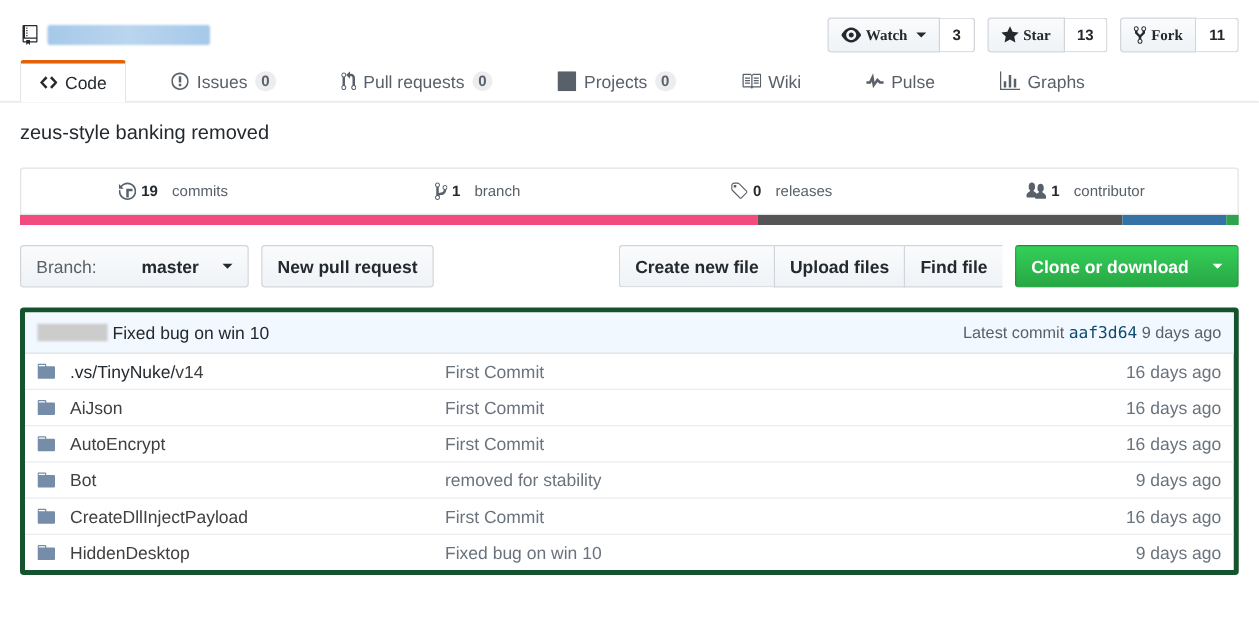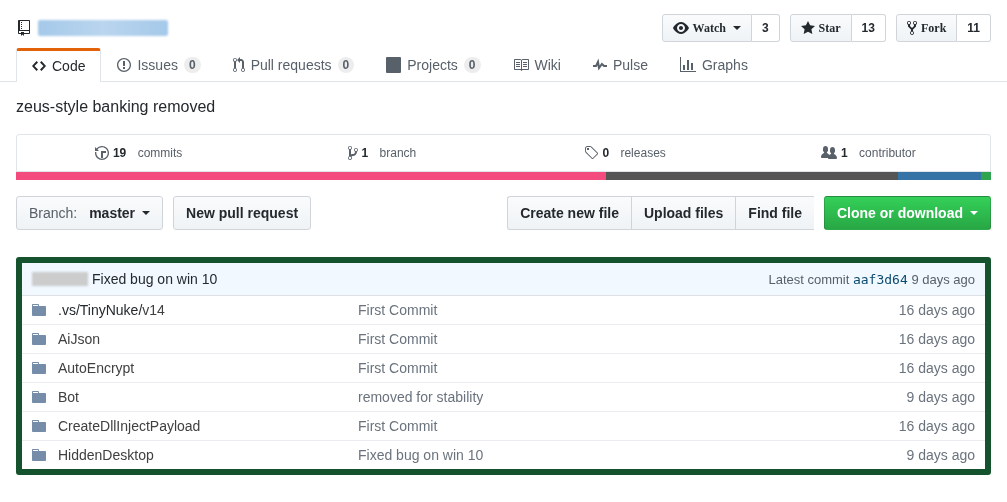--- a/index.html
+++ b/index.html
@@ -7,48 +7,48 @@
     
     .repo-header { display: flex; justify-content: space-between; align-items: center; padding: 14px 16px 6px; }
     .repo-title { display: flex; align-items: center; gap: 6px; font-size: 18px; font-weight: 400; }
     .repo-title .blur { width: 130px; height: 16px; background: linear-gradient(90deg, #a5c9ea, #bad5ee, #a5c9ea); filter: blur(1px); border-radius: 2px; }
     .repo-actions { display: flex; gap: 10px; }
     .btn-group { display: flex; }
     .btn-sm { display: inline-flex; align-items: center; gap: 4px; padding: 3px 10px; font-size: 12px; font-weight: 600; line-height: 20px; color: #24292e; background: linear-gradient(#fafbfc, #eff3f6); border: 1px solid #d1d5da; cursor: pointer; font-family: Liberation Serif, serif; }
     .btn-sm:first-child { border-radius: 3px 0 0 3px; }
     .btn-count { display: inline-flex; align-items: center; padding: 3px 10px; font-size: 12px; font-weight: 600; line-height: 20px; color: #24292e; background: #fff; border: 1px solid #d1d5da; border-left: 0; border-radius: 0 3px 3px 0; }
     
-    .tabs { display: flex; border-bottom: 1px solid #e1e4e8; padding: 0 16px; }
+    .tabs { display: flex; border-bottom: 1px solid #e1e4e8; padding: 0 16px; gap: 20px; }
     .tab { display: flex; align-items: center; gap: 6px; padding: 7px 15px 8px; font-size: 14px; color: #586069; border: 1px solid transparent; border-bottom: 0; cursor: pointer; }
     .tab.active { color: #24292e; background: #fff; border-color: #e36209 #e1e4e8 transparent; border-top: 3px solid #e36209; border-radius: 3px 3px 0 0; margin-bottom: -1px; }
     .tab .counter { display: inline-block; padding: 2px 5px; font-size: 12px; font-weight: 600; line-height: 1; color: #586069; background: rgba(27,31,35,0.08); border-radius: 20px; }
     
     .description { font-size: 16px; color: #24292e; padding: 16px 16px 18px; }
     
     .stats-bar { display: flex; border: 1px solid #e1e4e8; border-radius: 3px 3px 0 0; margin: 0 16px; }
     .stat { flex: 1; display: flex; align-items: center; justify-content: center; gap: 4px; padding: 10px 0; font-size: 12px; color: #586069; cursor: pointer; }
     .stat .num { font-weight: 600; color: #24292e; }
     .lang-bar { display: flex; height: 8px; margin: 0 16px; }
     .lang-cpp { background: #f34b7d; }
     .lang-c { background: #555555; }
     .lang-other { background: #3572A5; }
     .lang-last { background: #2ea44f; }
     
     .file-nav { display: flex; justify-content: space-between; align-items: center; padding: 16px; }
     .file-nav-left { display: flex; gap: 10px; }
     .file-nav-right { display: flex; gap: 0; }
-    .btn { display: inline-flex; align-items: center; gap: 4px; padding: 6px 12px; font-size: 14px; font-weight: 600; line-height: 20px; color: #24292e; background: linear-gradient(#fafbfc, #eff3f6); border: 1px solid #d1d5da; border-radius: 3px; cursor: pointer; }
+    .btn { display: inline-flex; align-items: center; gap: 16px; padding: 6px 12px; font-size: 14px; font-weight: 600; line-height: 20px; color: #24292e; background: linear-gradient(#fafbfc, #eff3f6); border: 1px solid #d1d5da; border-radius: 3px; cursor: pointer; }
     .btn .mute { font-weight: 400; color: #586069; }
     .btn-seg { border-radius: 0; border-right-width: 0; }
     .btn-seg:first-child { border-radius: 3px 0 0 3px; }
     .btn-seg:last-of-type { border-radius: 0 3px 3px 0; border-right-width: 1px; }
     .btn-primary { color: #fff; background: linear-gradient(#34d058, #28a745); border-color: rgba(27,31,35,0.2); border-radius: 3px; margin-left: 10px; }
     .caret { display: inline-block; width: 0; height: 0; border: 4px solid transparent; border-top-color: currentColor; margin-left: 3px; margin-top: 4px; }
     
-    .file-table { border: 6px solid #14532d; border-radius: 3px; margin: 11px 16px; }
+    .file-table { border: 4px solid #14532d; border-radius: 3px; margin: 0 16px; }
     .commit-row { display: flex; justify-content: space-between; align-items: center; padding: 8px 10px; background: #f1f8ff; border-bottom: 1px solid #dfe2e5; font-size: 14px; }
     .commit-left { display: flex; align-items: center; gap: 4px; }
     .commit-left .blur2 { width: 56px; height: 14px; background: #ccc; filter: blur(1px); }
     .commit-right { color: #586069; font-size: 13px; }
     .commit-right .sha { font-family: SFMono-Regular, Consolas, monospace; color: #0c4a6e; }
     
     .file-row { display: flex; align-items: center; padding: 6px 10px; border-bottom: 1px solid #eaecef; font-size: 14px; }
     .file-row:last-child { border-bottom: 0; }
     .file-icon { width: 16px; margin-right: 10px; color: rgba(3,47,98,0.55); }
     .file-name { width: 300px; }

